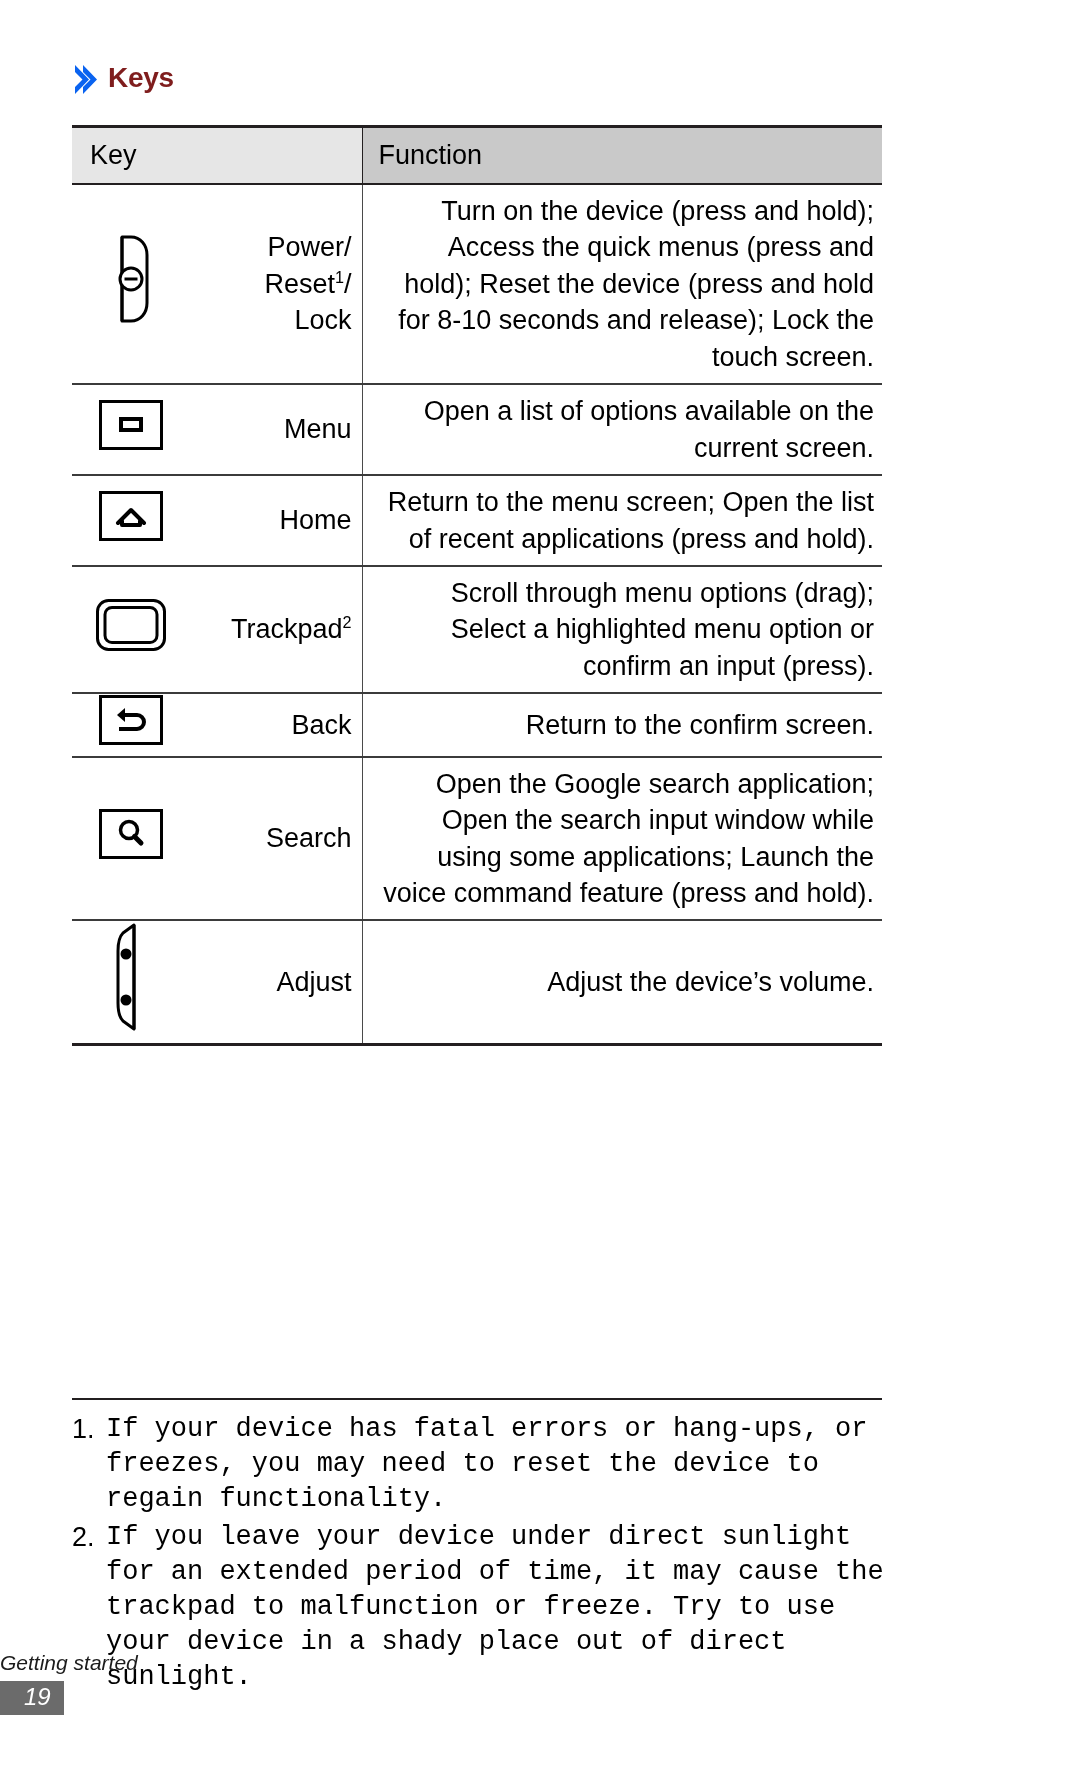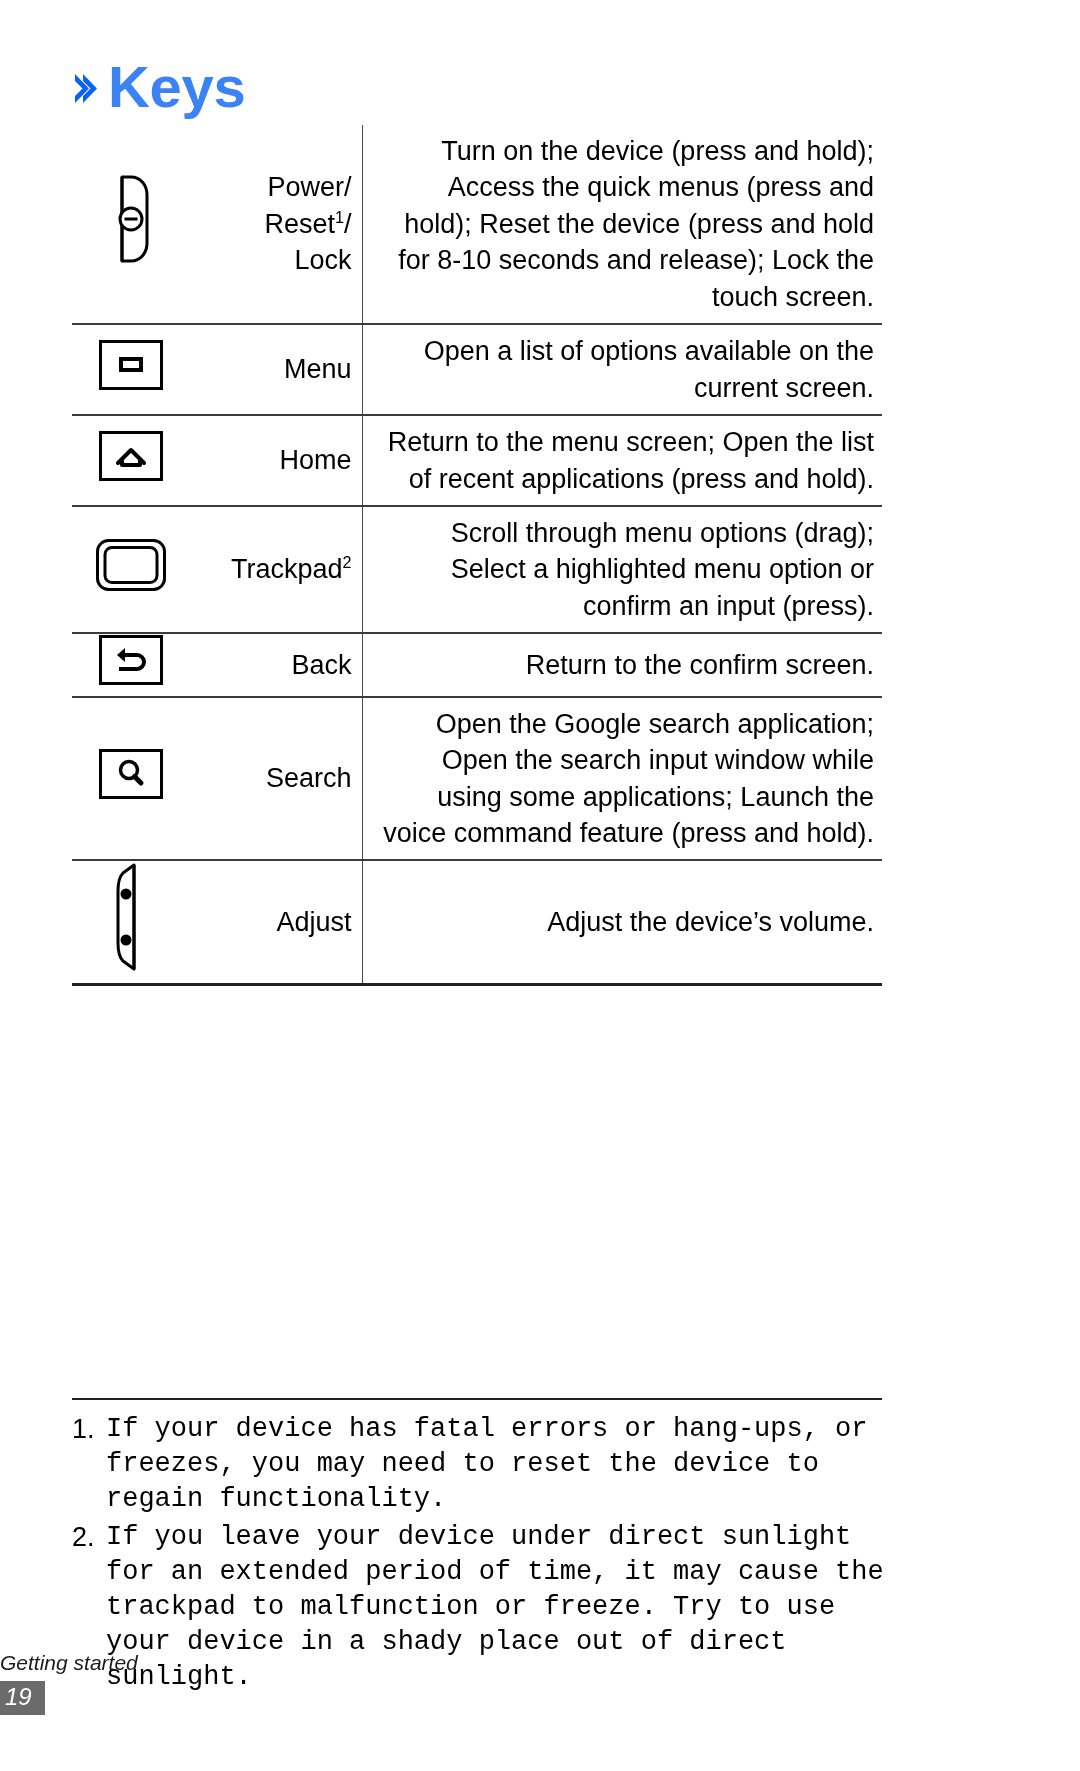--- a/index.html
+++ b/index.html
@@ -33,25 +33,25 @@
   }
   .chevron {
     display: inline-block;
     width: 26px;
     height: 40px;
     position: relative;
     top: 2px;
   }
   .chevron svg { display: block; }
   .heading-text {
-    font-size: 58px;
+    font-size: 28px;
     font-weight: bold;
     letter-spacing: -0.3px;
     line-height: 1;
-    color: #3b82f6;
+    color: #7f1d1d;
   }
 
   
   .keys-table {
     position: absolute;
     left: 72px;
     top: 125px;
     width: 810px;
     border-collapse: collapse;
     table-layout: fixed;
@@ -161,21 +161,21 @@
     color: #1b1b1b;
     line-height: 1.2;
   }
   .page-badge {
     display: inline-block;
     margin-top: 6px;
     background: #6b6b6b;
     color: #ffffff;
     font-style: italic;
     font-size: 24px;
-    padding: 2px 13px 4px 5px;
+    padding: 2px 13px 4px 24px;
     line-height: 1.15;
   }
 </style>
 </head>
 <body>
 
 <div class="page">
 
   <div class="heading">
     <span class="chevron">
@@ -188,20 +188,24 @@
   </div>
 
   <table class="keys-table">
     <colgroup>
       <col class="col-icon">
         <col class="col-label">
         <col class="col-func">
     </colgroup>
     <tbody>
 
+      <tr class="hdr-row">
+        <td class="hdr-key" colspan="2">Key</td>
+        <td class="hdr-func">Function</td>
+      </tr>
 
       <tr class="body-row">
         <td class="cell-icon">
           <span class="icon-wrap">
             <svg width="44" height="92" viewBox="0 0 44 92">
               <path d="M13 4 H22 C31.5 4 38 12 38 22 V70 C38 80 31.5 88 22 88 H13 Z" fill="#ffffff" stroke="#000000" stroke-width="3" stroke-linejoin="round"></path>
               <line x1="13" y1="4" x2="13" y2="88" stroke="#000000" stroke-width="3"></line>
               <circle cx="22" cy="46" r="11" fill="#ffffff" stroke="#000000" stroke-width="3"></circle>
               <line x1="15.5" y1="46" x2="28.5" y2="46" stroke="#000000" stroke-width="3"></line>
             </svg>

